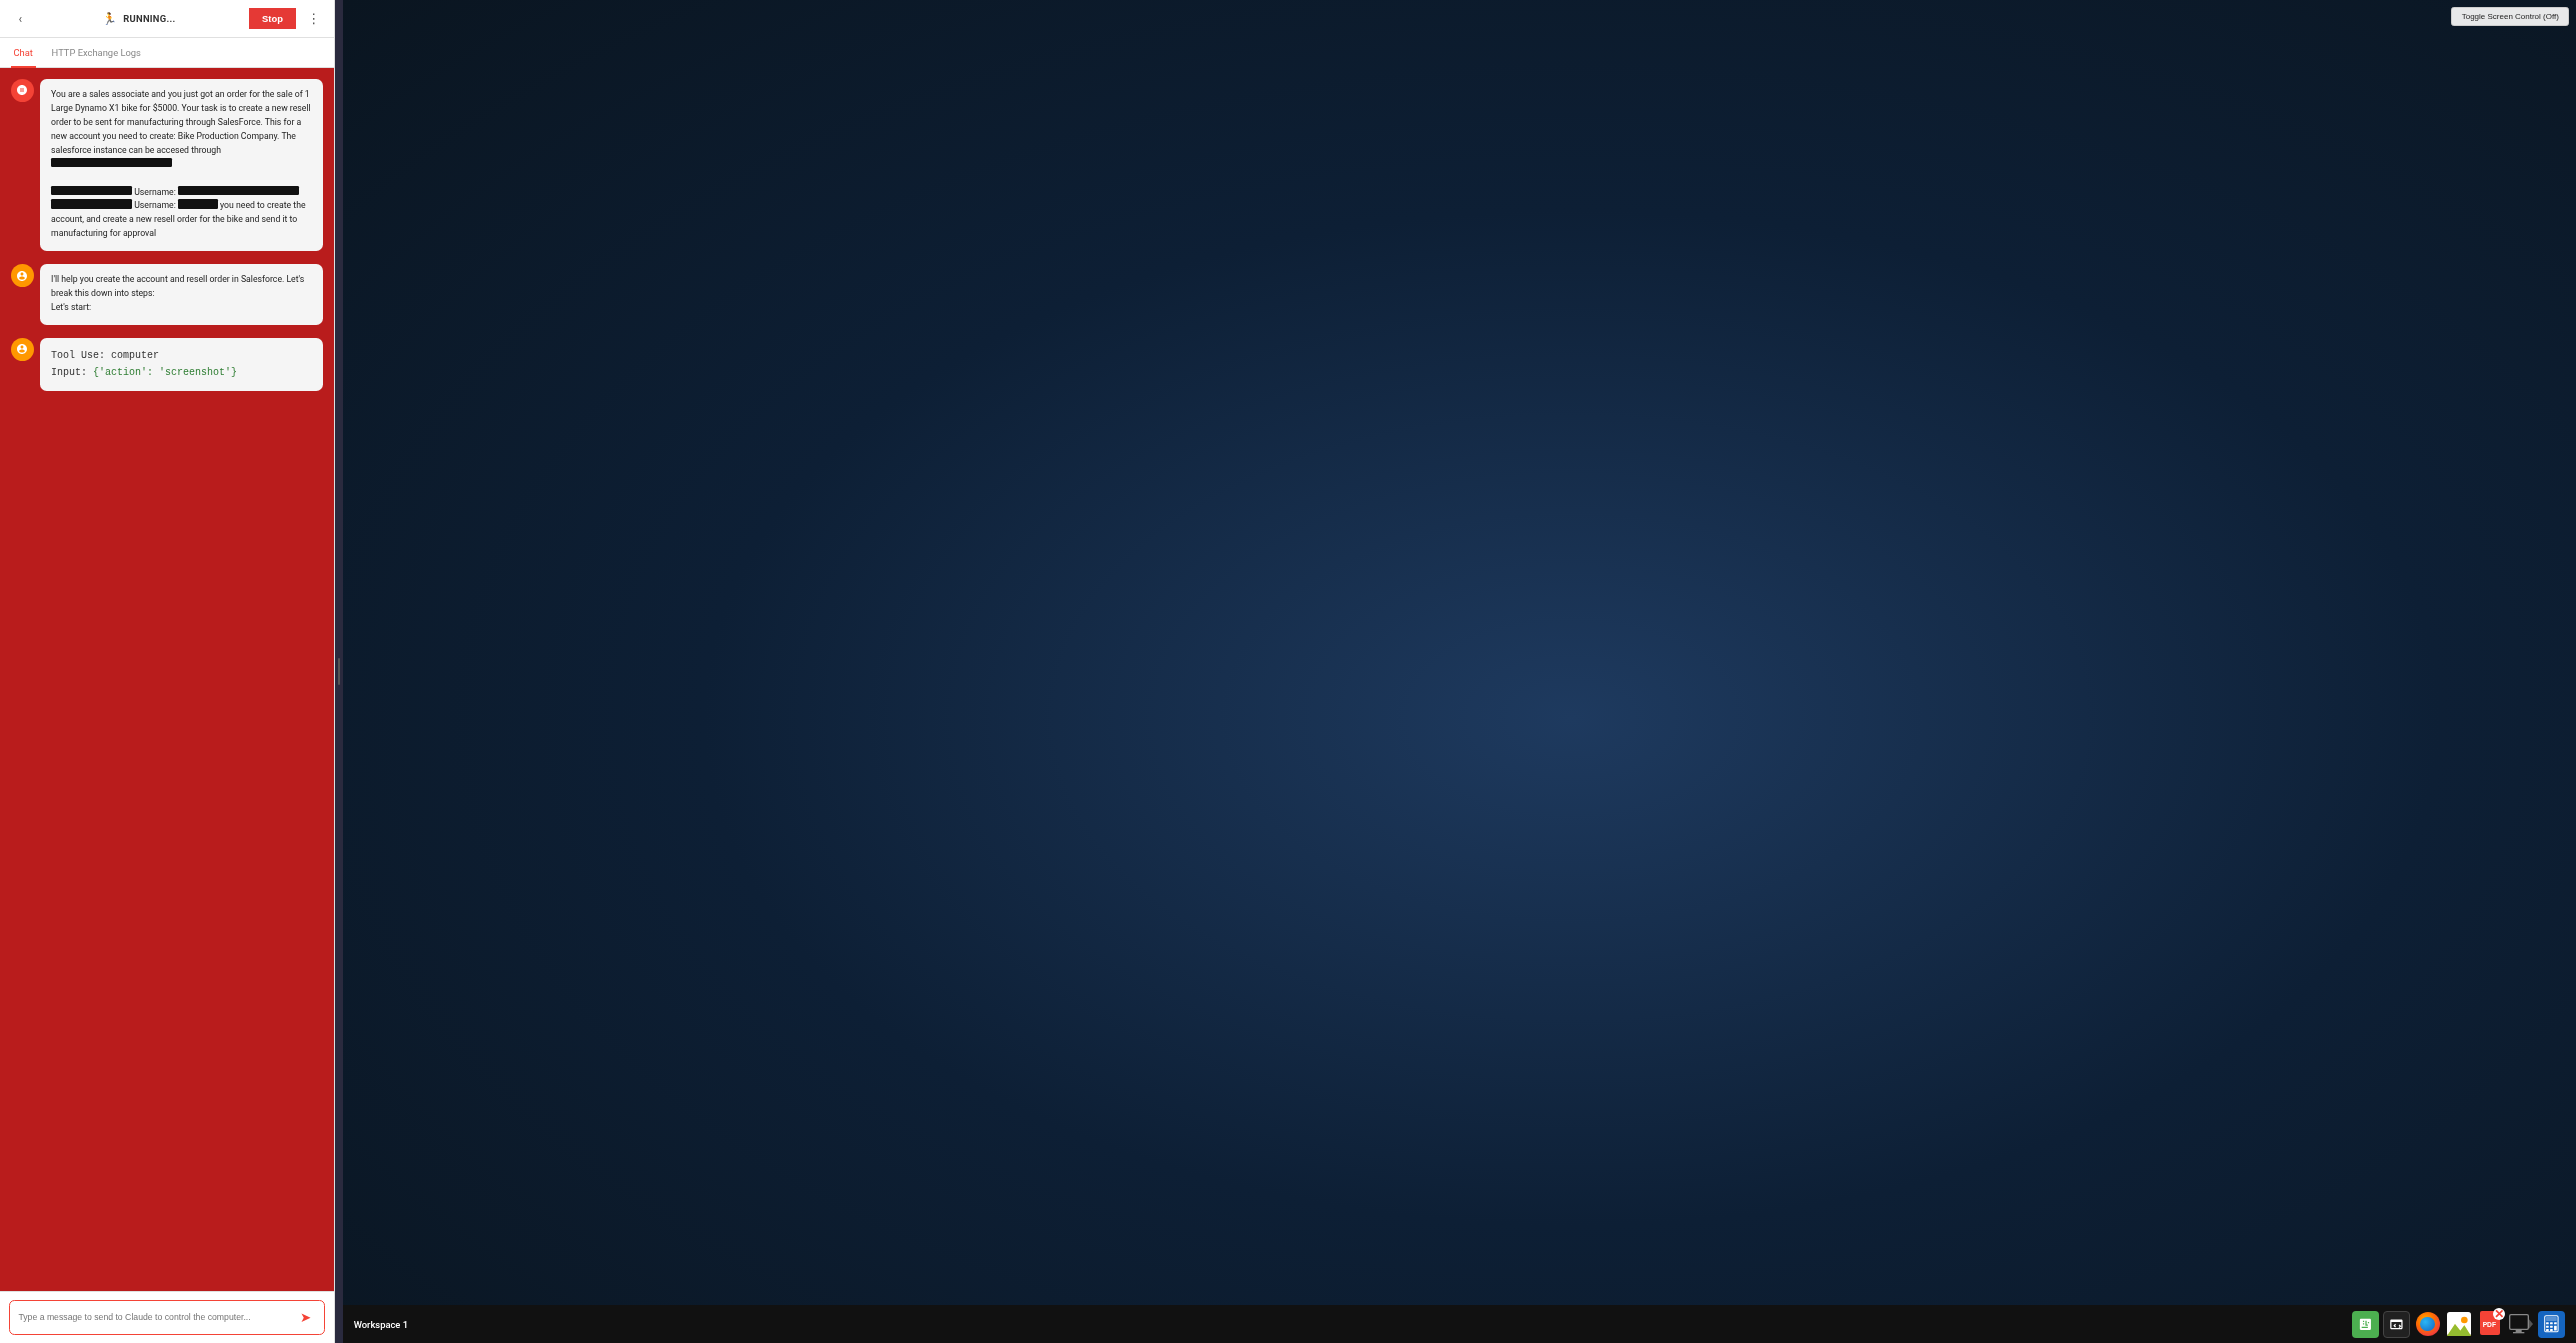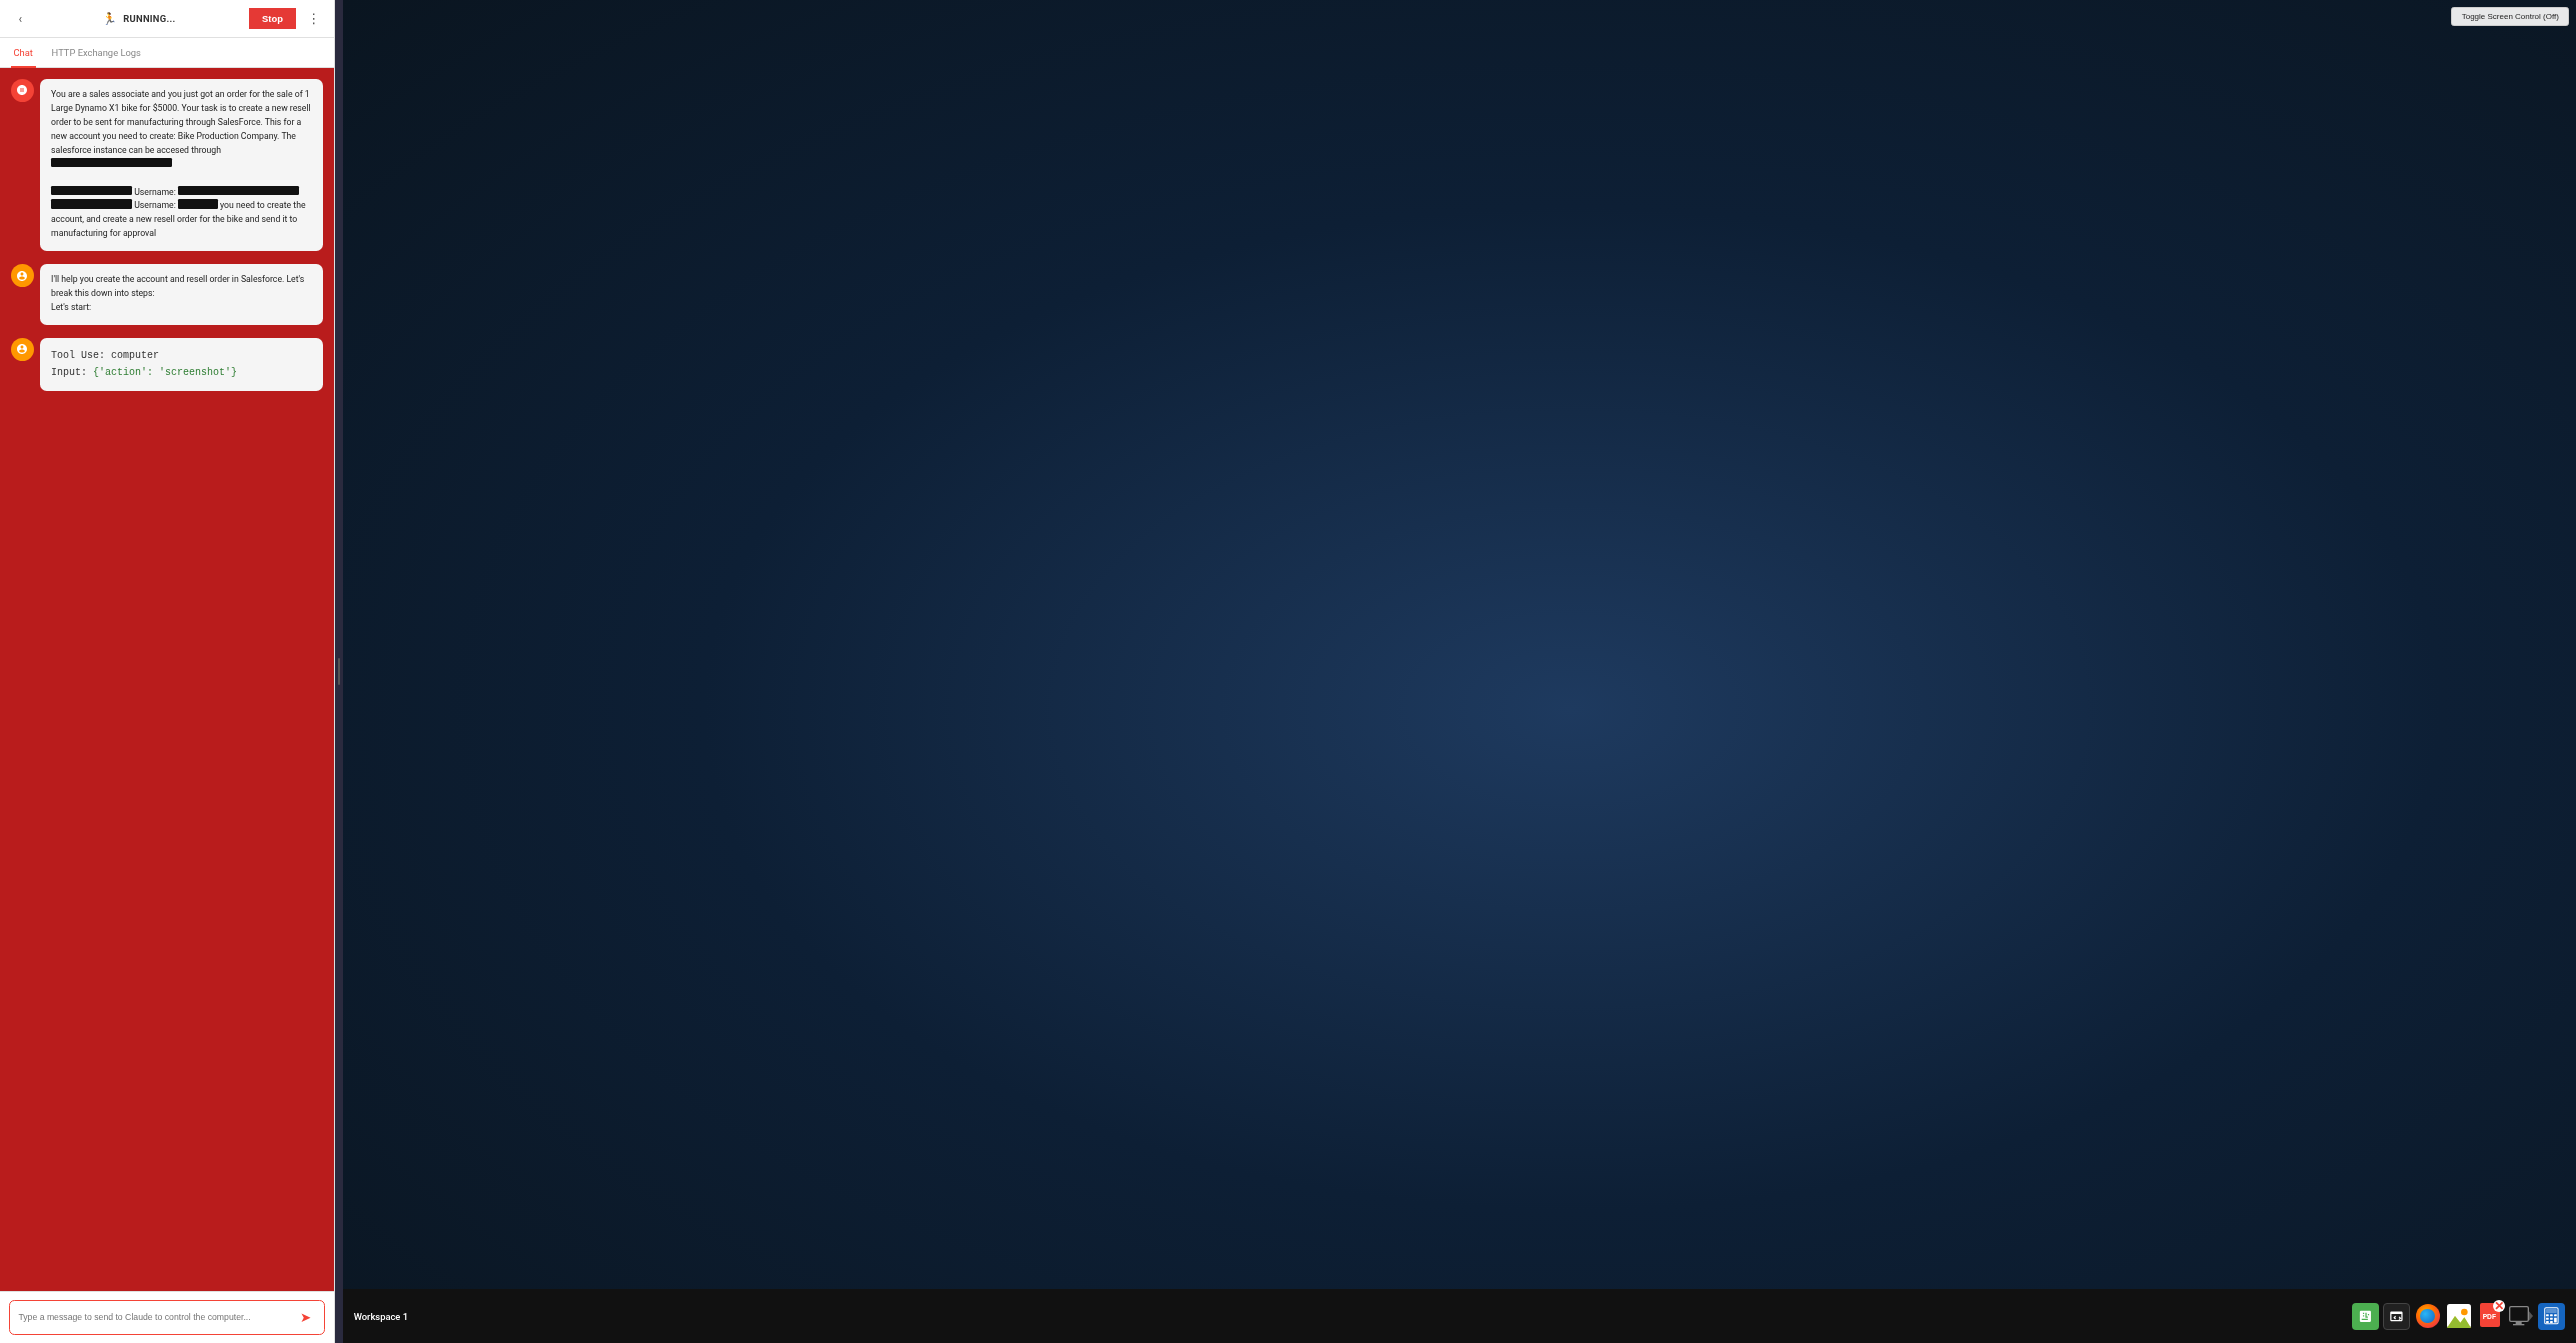--- a/index.html
+++ b/index.html
@@ -273,21 +273,21 @@
       border: 0.7px solid #ccc;
       border-radius: 2.7px;
       padding: 4px 9.4px;
       font-size: 8px;
       cursor: pointer;
       color: #222;
       z-index: 10;
     }
 
     .taskbar {
-      height: 54px;
+      height: 38px;
       background: #111;
       display: flex;
       align-items: center;
       padding: 0 10.7px;
       color: white;
       font-size: 9.4px;
       font-weight: 500;
       gap: 0;
     }
 

